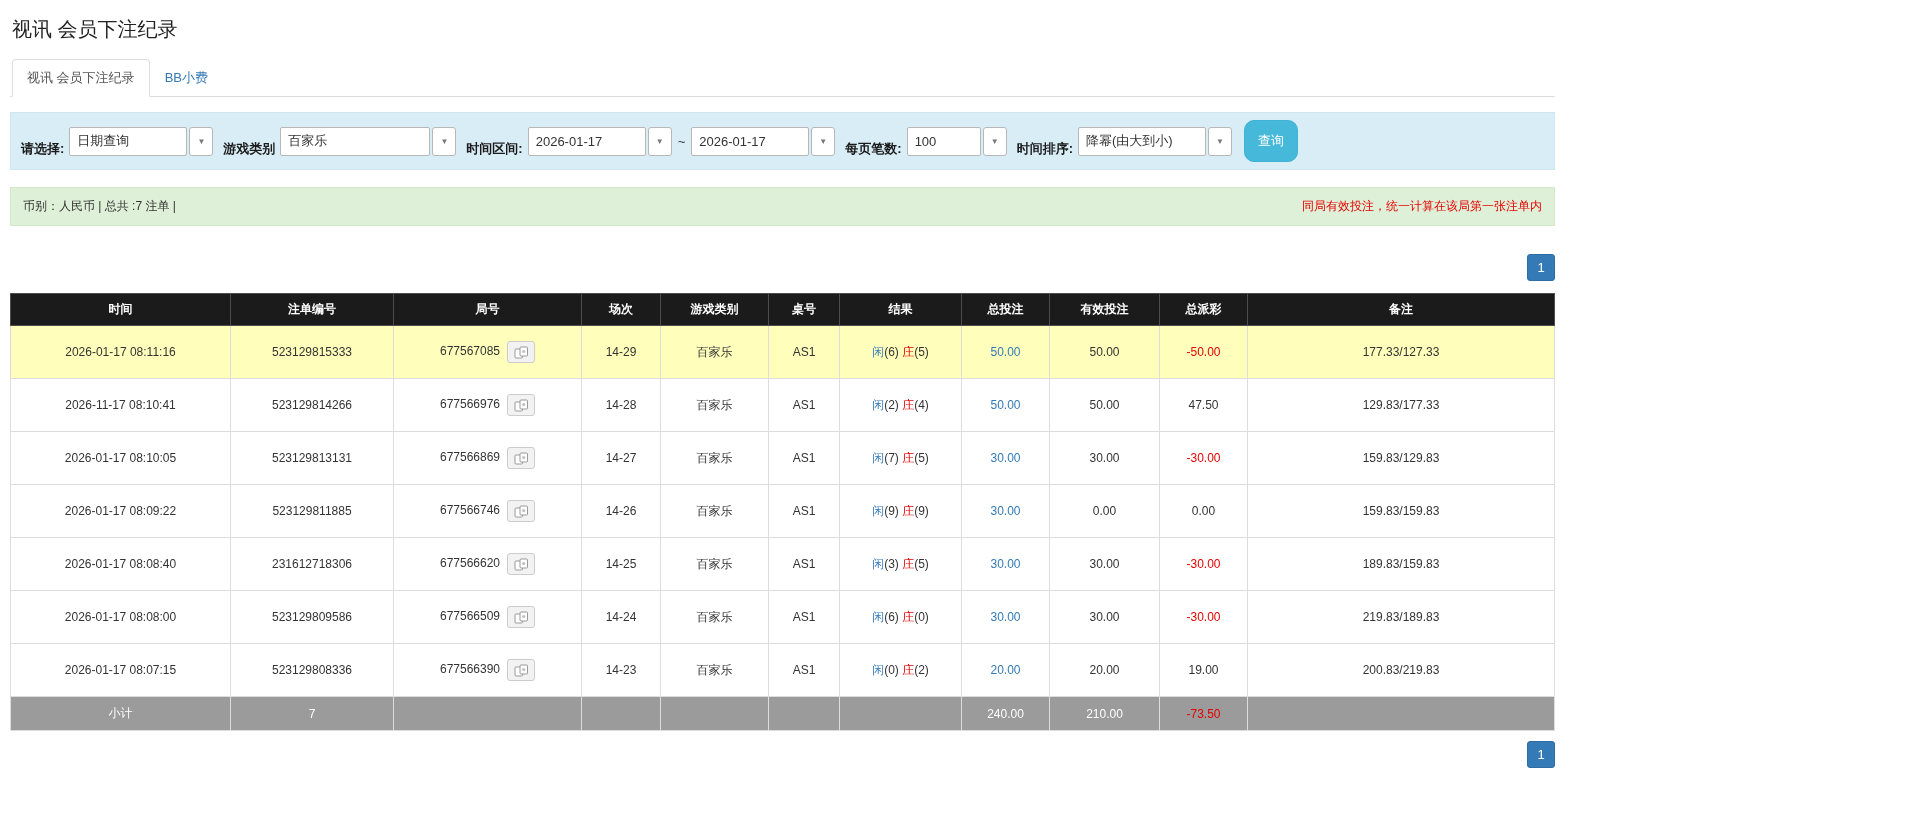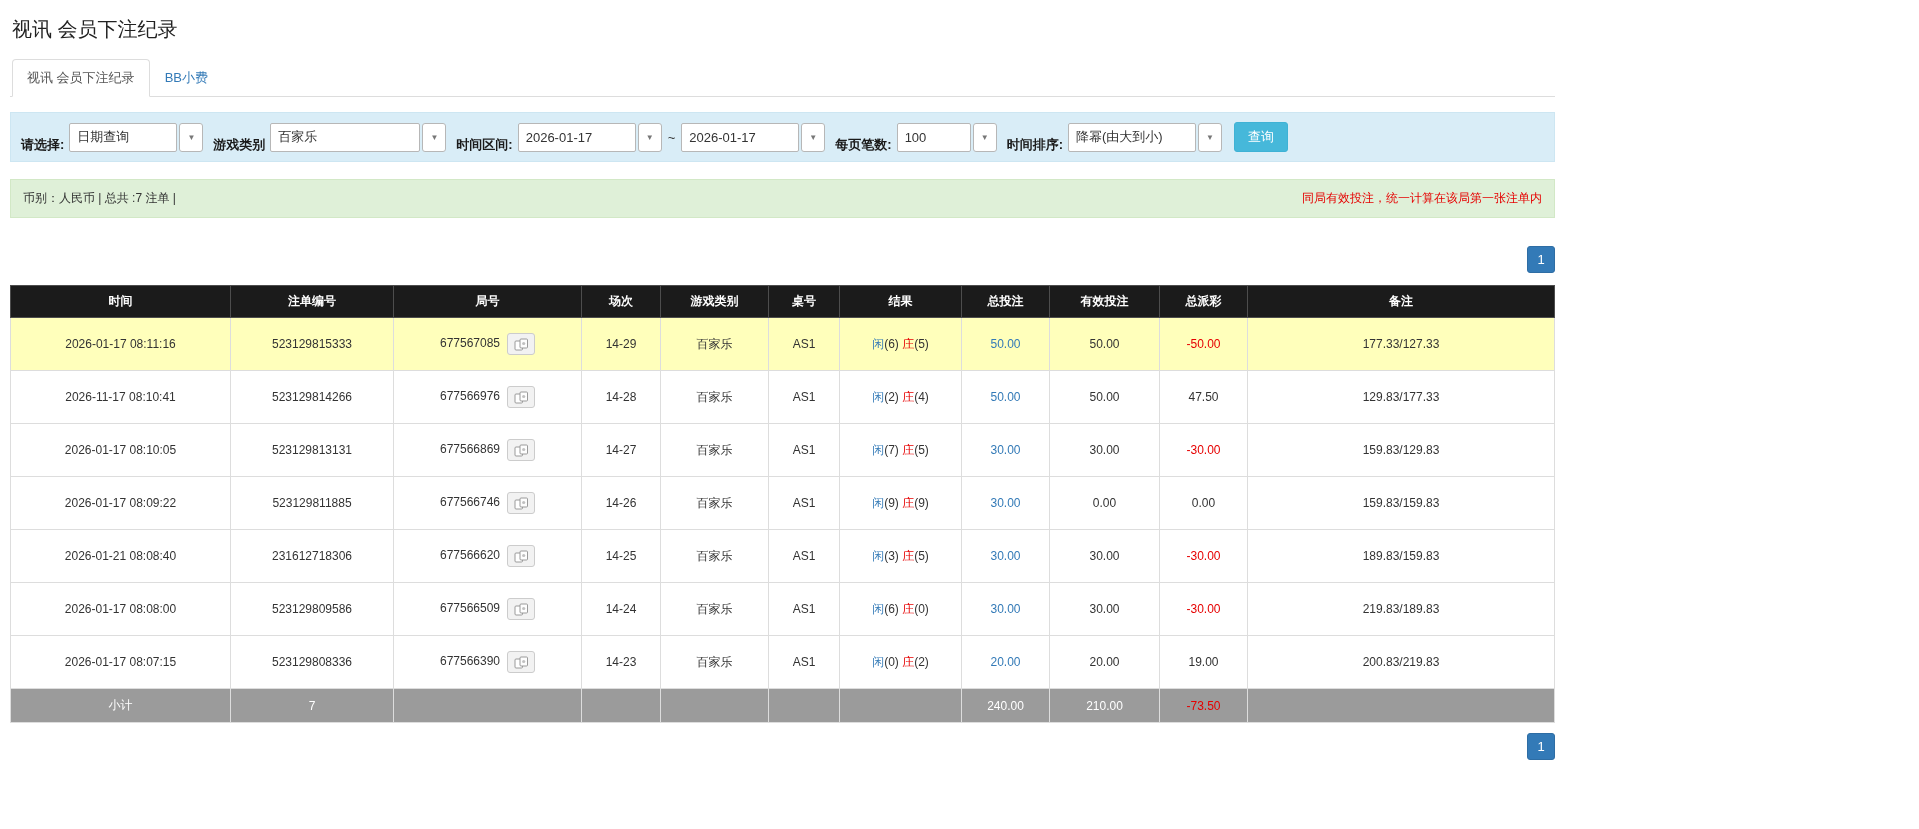--- a/index.html
+++ b/index.html
@@ -38,23 +38,23 @@
     padding: 0 7px; font-size: 13px; color: #333;
     font-family: "Liberation Sans", sans-serif; border-radius: 2px;
   }
   .caret-btn {
     width: 24px; height: 29px; margin-left: 2px; border: 1px solid #b7b7b7;
     background: #fff; border-radius: 3px; color: #777; font-size: 8px;
     display: inline-flex; align-items: center; justify-content: center; cursor: pointer;
   }
   .range-sep { margin: 0 6px; color: #333; font-size: 13px; }
   .search-btn {
-    margin-left: 12px; height: 30px; padding: 0 13px;
+    margin-left: 12px; height: 42px; padding: 0 13px;
     background: #46b8da; border: 1px solid #3fb2d5; color: #fff;
-    font-size: 13px; border-radius: 3px; cursor: pointer;
+    font-size: 13px; border-radius: 10px; cursor: pointer;
     font-family: "Liberation Sans", sans-serif;
   }
 
   
   .summary-bar {
     margin-top: 17px; background: #dff0d8; border: 1px solid #d2e8c6;
     padding: 10px 12px; display: flex; justify-content: space-between; align-items: center;
     font-size: 12px;
   }
   .summary-left { color: #333; }
@@ -105,21 +105,21 @@
   <h1 class="page-title">视讯 会员下注纪录</h1>
 
   <div class="tabs">
     <div class="tab active">视讯 会员下注纪录</div>
     <div class="tab inactive">BB小费</div>
   </div>
 
   <div class="filter-bar">
     <span class="filter-label" style="margin-left:2px">请选择:</span>
     <span class="combo">
-      <input style="width: 108px;" value="日期查询">
+      <input style="width: 118px;" value="日期查询">
       <button class="caret-btn">▼</button>
     </span>
 
     <span class="filter-label">游戏类别</span>
     <span class="combo">
       <input style="width: 150px;" value="百家乐">
       <button class="caret-btn">▼</button>
     </span>
 
     <span class="filter-label">时间区间:</span>
@@ -257,21 +257,21 @@
           <td>14-26</td>
           <td>百家乐</td>
           <td>AS1</td>
           <td><span class="player">闲</span><span>(9)</span> <span class="banker">庄</span><span>(9)</span></td>
           <td><a class="amount-link">30.00</a></td>
           <td>0.00</td>
           <td>0.00</td>
           <td>159.83/159.83</td>
         </tr>
         <tr>
-          <td>2026-01-21 08:08:40</td>
+          <td>2026-01-17 08:08:40</td>
           <td>231612718306</td>
           <td><span>677566620</span><button class="icon-btn">
               <svg width="15" height="13" viewBox="0 0 15 13" aria-hidden="true">
                 <rect x="1" y="3" width="7.5" height="9" rx="1" fill="#fff" stroke="#9a9a9a"></rect>
                 <rect x="6" y="1" width="7.5" height="9" rx="1" fill="#fdfdfd" stroke="#9a9a9a"></rect>
                 <circle cx="9.7" cy="5.5" r="1.6" fill="#c0c0c0"></circle>
               </svg>
             </button></td>
           <td>14-25</td>
           <td>百家乐</td>

